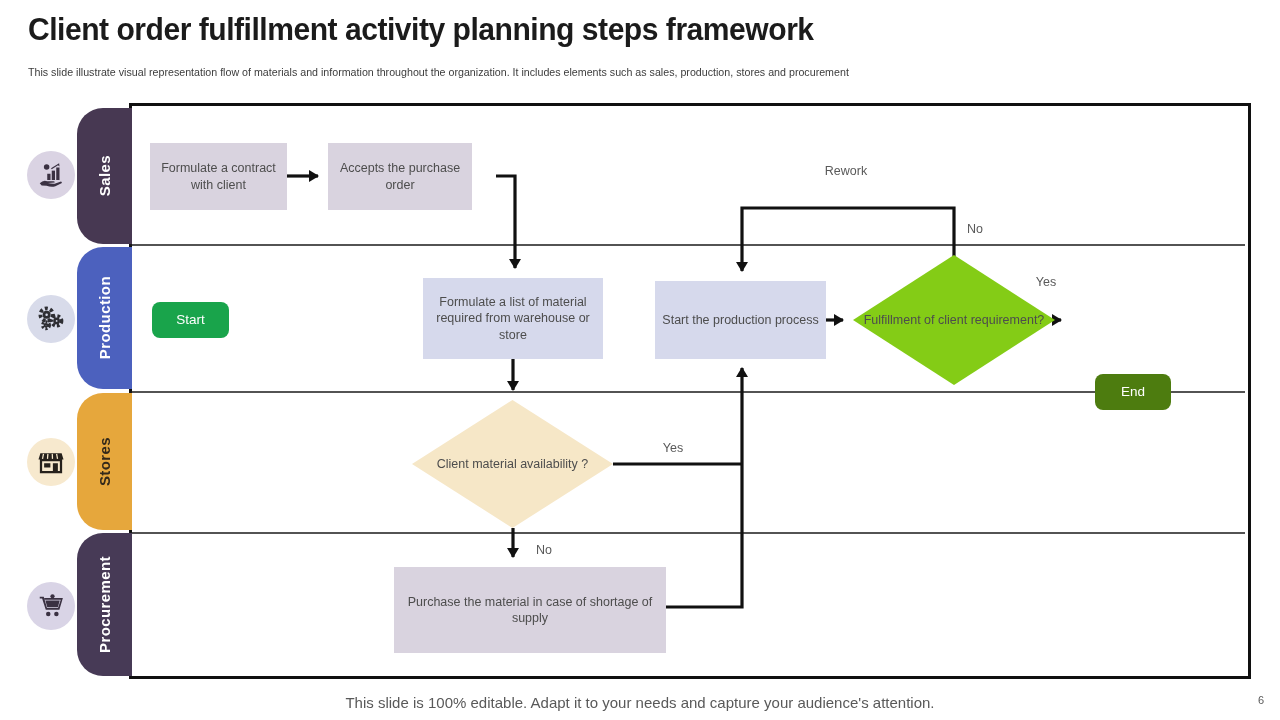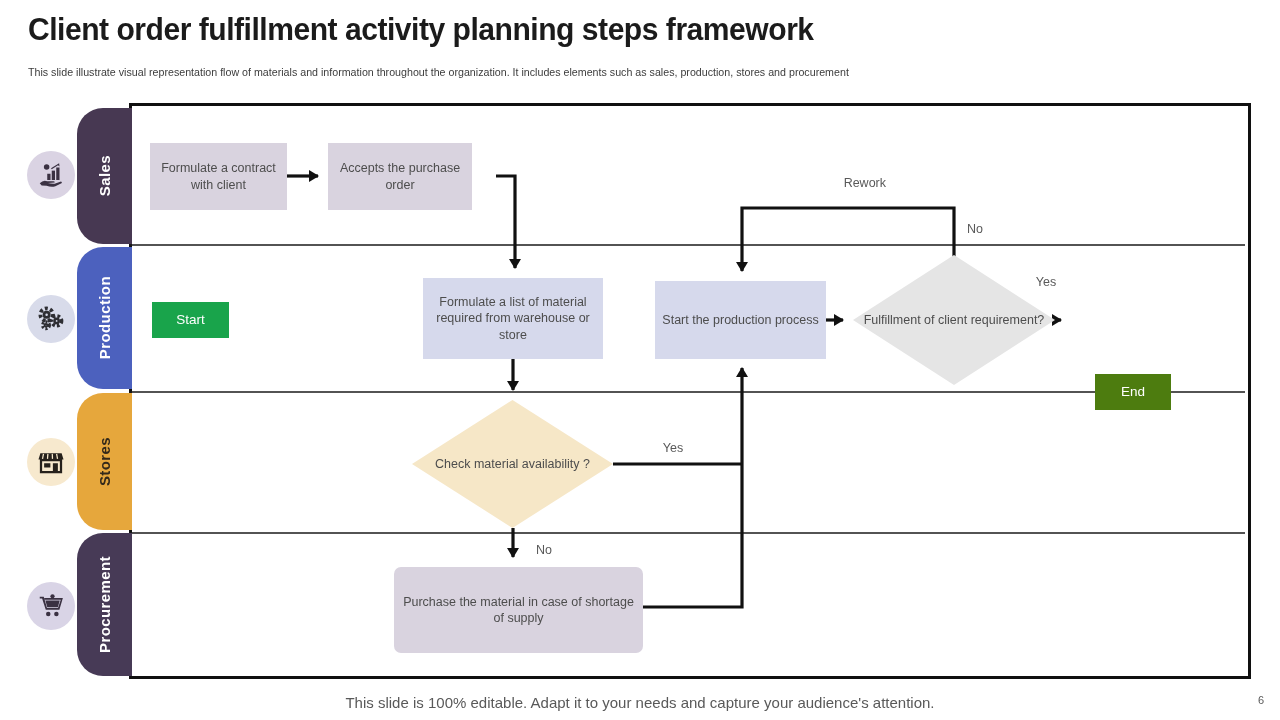--- a/index.html
+++ b/index.html
@@ -31,30 +31,30 @@
   
   .node{position:absolute;z-index:4;display:flex;align-items:center;justify-content:center;
         text-align:center;font-size:12.5px;line-height:1.3;color:#4d4d4d;padding:4px;box-sizing:border-box;}
   .rect-gray{background:#d9d3df;}
   .rect-blue{background:#d6d9ec;}
   .n-contract{left:150px;top:143px;width:137px;height:67px;}
   .n-accepts{left:328px;top:143px;width:144px;height:67px;}
   .n-list{left:423px;top:278px;width:180px;height:81px;}
   .n-startprod{left:655px;top:281px;width:171px;height:78px;}
   .n-deliver{left:1070px;top:281px;width:170px;height:77px;}
-  .n-purchase{left:394px;top:567px;width:249px;height:86px;border-radius:7px;}
+  .n-purchase{left:394px;top:567px;width:272px;height:86px;}
   .diamond{clip-path:polygon(50% 0,100% 50%,50% 100%,0 50%);}
-  .n-fulfill{left:853px;top:255px;width:202px;height:130px;background:#e5e5e5;}
+  .n-fulfill{left:853px;top:255px;width:202px;height:130px;background:#84cc16;}
   .n-check{left:412px;top:400px;width:201px;height:128px;background:#f6e7c7;}
-  .pill{border-radius:0;color:#ffffff;font-size:13.5px;z-index:5;}
+  .pill{border-radius:8px;color:#ffffff;font-size:13.5px;z-index:5;}
   .n-start{left:152px;top:302px;width:77px;height:36px;background:#19a44b;}
   .n-end{left:1095px;top:374px;width:76px;height:36px;background:#4d7c0f;}
   
   .edge-label{position:absolute;z-index:4;font-size:12.5px;color:#595959;text-align:center;}
-  .lb-rework{left:806px;top:176px;width:80px;text-align:right;}
+  .lb-rework{left:806px;top:164px;width:80px;}
   .lb-no-top{left:955px;top:222px;width:40px;}
   .lb-yes-right{left:1026px;top:275px;width:40px;}
   .lb-yes-mid{left:653px;top:441px;width:40px;}
   .lb-no-mid{left:524px;top:543px;width:40px;}
   
   .footer{position:absolute;left:0;top:694px;width:1280px;text-align:center;font-size:15px;color:#595959;}
   .page-num{position:absolute;right:32px;top:694px;font-size:11px;color:#595959;}
 </style>
 </head>
 <body>
@@ -153,21 +153,21 @@
         <circle cx="13.2" cy="4.2" r="1.7"></circle>
       </g>
     </svg>
   </div>
 
   <div class="node rect-gray n-contract">Formulate a contract with client</div>
   <div class="node rect-gray n-accepts">Accepts the purchase order</div>
   <div class="node rect-blue n-list">Formulate a list of material required from warehouse or store</div>
   <div class="node rect-blue n-startprod">Start the production process</div>
   <div class="node diamond n-fulfill">Fulfillment of client requirement?</div>
-  <div class="node diamond n-check">Check material availability ?</div>
+  <div class="node diamond n-check">Client material availability ?</div>
   <div class="node rect-gray n-purchase">Purchase the material in case of shortage  of supply</div>
   <div class="node pill n-start">Start</div>
   <div class="node pill n-end">End</div>
 
   <div class="edge-label lb-rework">Rework</div>
   <div class="edge-label lb-no-top">No</div>
   <div class="edge-label lb-yes-right">Yes</div>
   <div class="edge-label lb-yes-mid">Yes</div>
   <div class="edge-label lb-no-mid">No</div>
 

